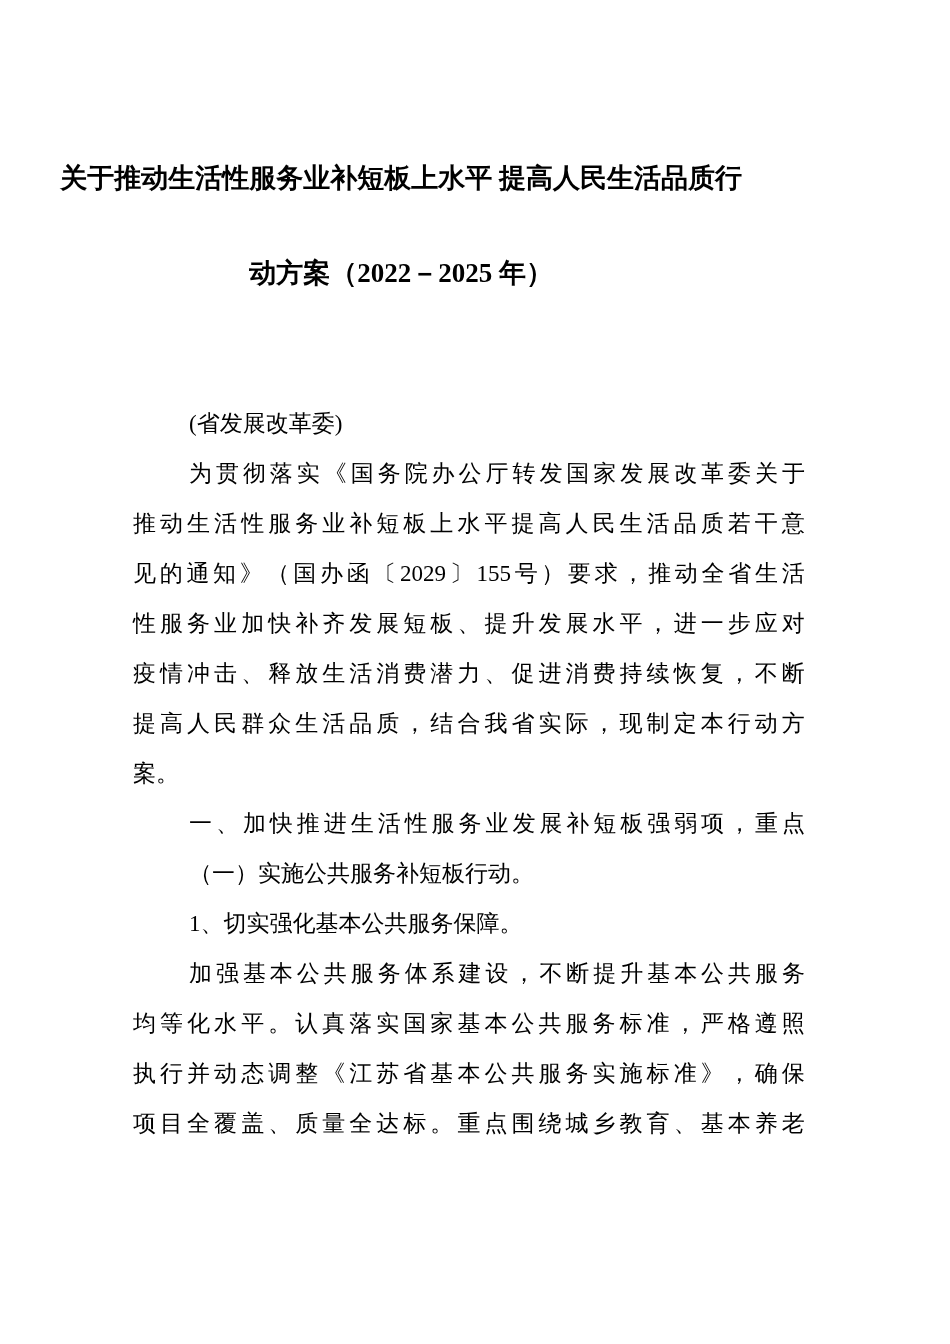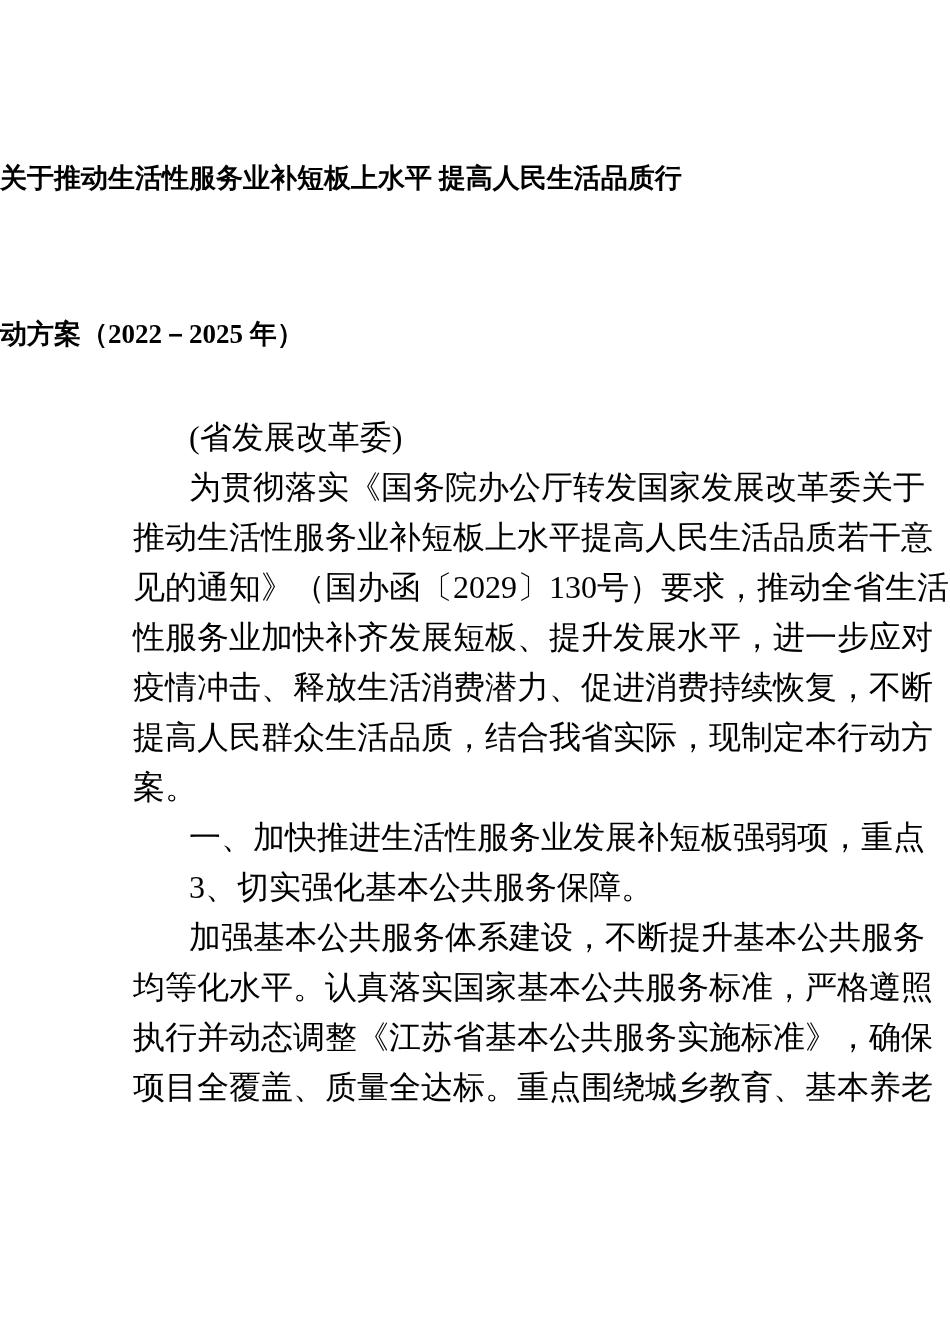--- a/index.html
+++ b/index.html
@@ -14,38 +14,39 @@
     background: #ffffff;
     color: #000000;
     font-family: "Liberation Serif", "DejaVu Serif", serif;
     overflow: hidden;
   }
   .doc-title {
     position: absolute;
     left: 0;
     top: 0;
     width: 802px;
+    text-align: center;
     font-weight: bold;
     font-size: 27px;
   }
   .title-line {
     height: 44px;
     line-height: 44px;
     white-space: nowrap;
   }
   .title-line-1 { margin-top: 156px; }
-  .title-line-2 { margin-top: 112px; }
+  .title-line-2 { margin-top: 51px; }
   .doc-body {
     position: absolute;
     left: 133px;
-    top: 341px;
+    top: 328px;
     width: 672px;
     margin-top: 0;
     padding-top: 71px;
-    font-size: 32px;
+    font-size: 23px;
   }
   .line {
     height: 50px;
     line-height: 50px;
     white-space: nowrap;
     text-align: left;
   }
   .line.indent { padding-left: 56px; }
   .line.fill {
     display: flex;
@@ -123,21 +124,21 @@
         <span>通</span>
         <span>知</span>
         <span>》</span>
         <span>（</span>
         <span>国</span>
         <span>办</span>
         <span>函</span>
         <span>〔</span>
         <span>2029</span>
         <span>〕</span>
-        <span>130</span>
+        <span>155</span>
         <span>号</span>
         <span>）</span>
         <span>要</span>
         <span>求</span>
         <span>，</span>
         <span>推</span>
         <span>动</span>
         <span>全</span>
         <span>省</span>
         <span>生</span>
@@ -243,21 +244,22 @@
         <span>补</span>
         <span>短</span>
         <span>板</span>
         <span>强</span>
         <span>弱</span>
         <span>项</span>
         <span>，</span>
         <span>重</span>
         <span>点</span>
       </div>
-      <div class="line indent">3、切实强化基本公共服务保障。</div>
+      <div class="line indent">（一）实施公共服务补短板行动。</div>
+      <div class="line indent">1、切实强化基本公共服务保障。</div>
       <div class="line indent fill">
         <span>加</span>
         <span>强</span>
         <span>基</span>
         <span>本</span>
         <span>公</span>
         <span>共</span>
         <span>服</span>
         <span>务</span>
         <span>体</span>

